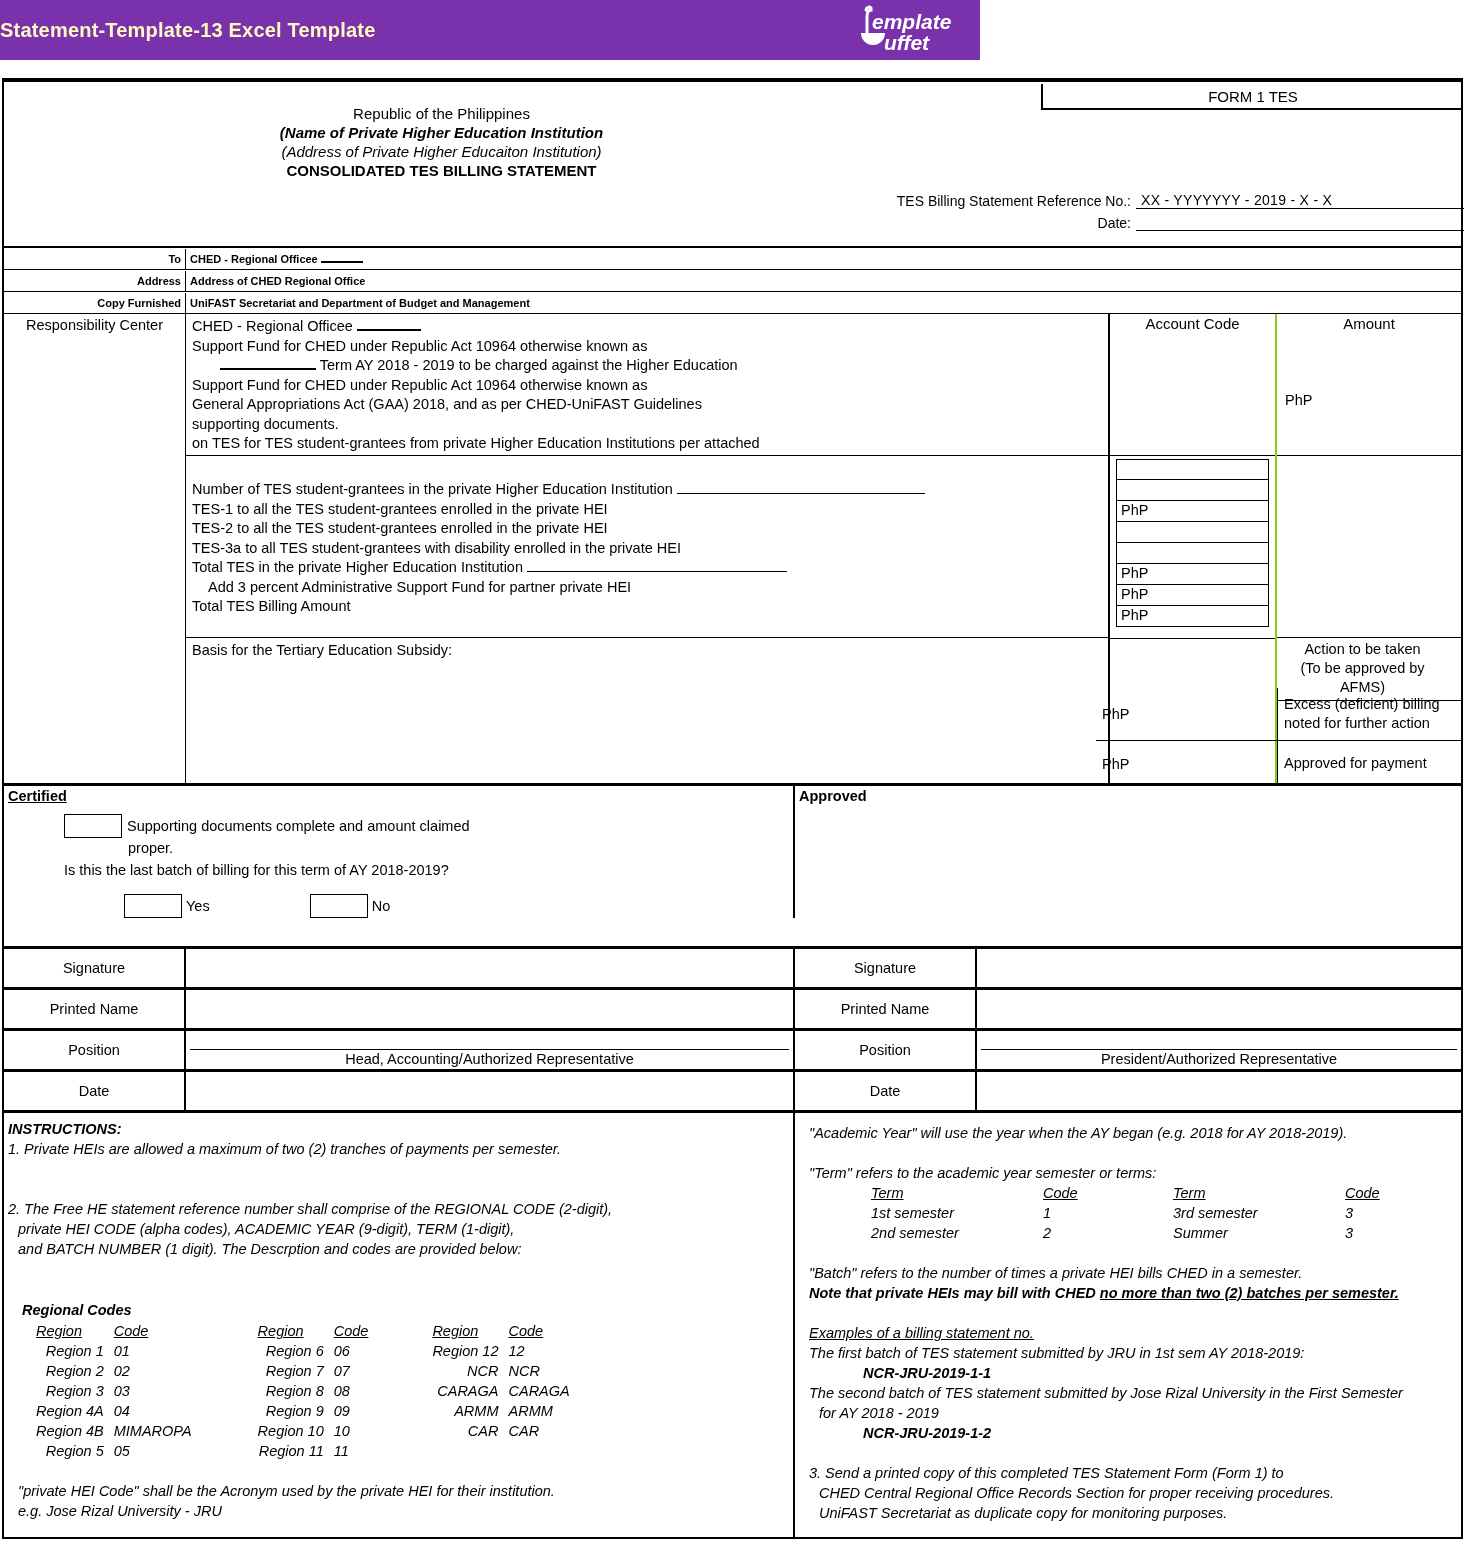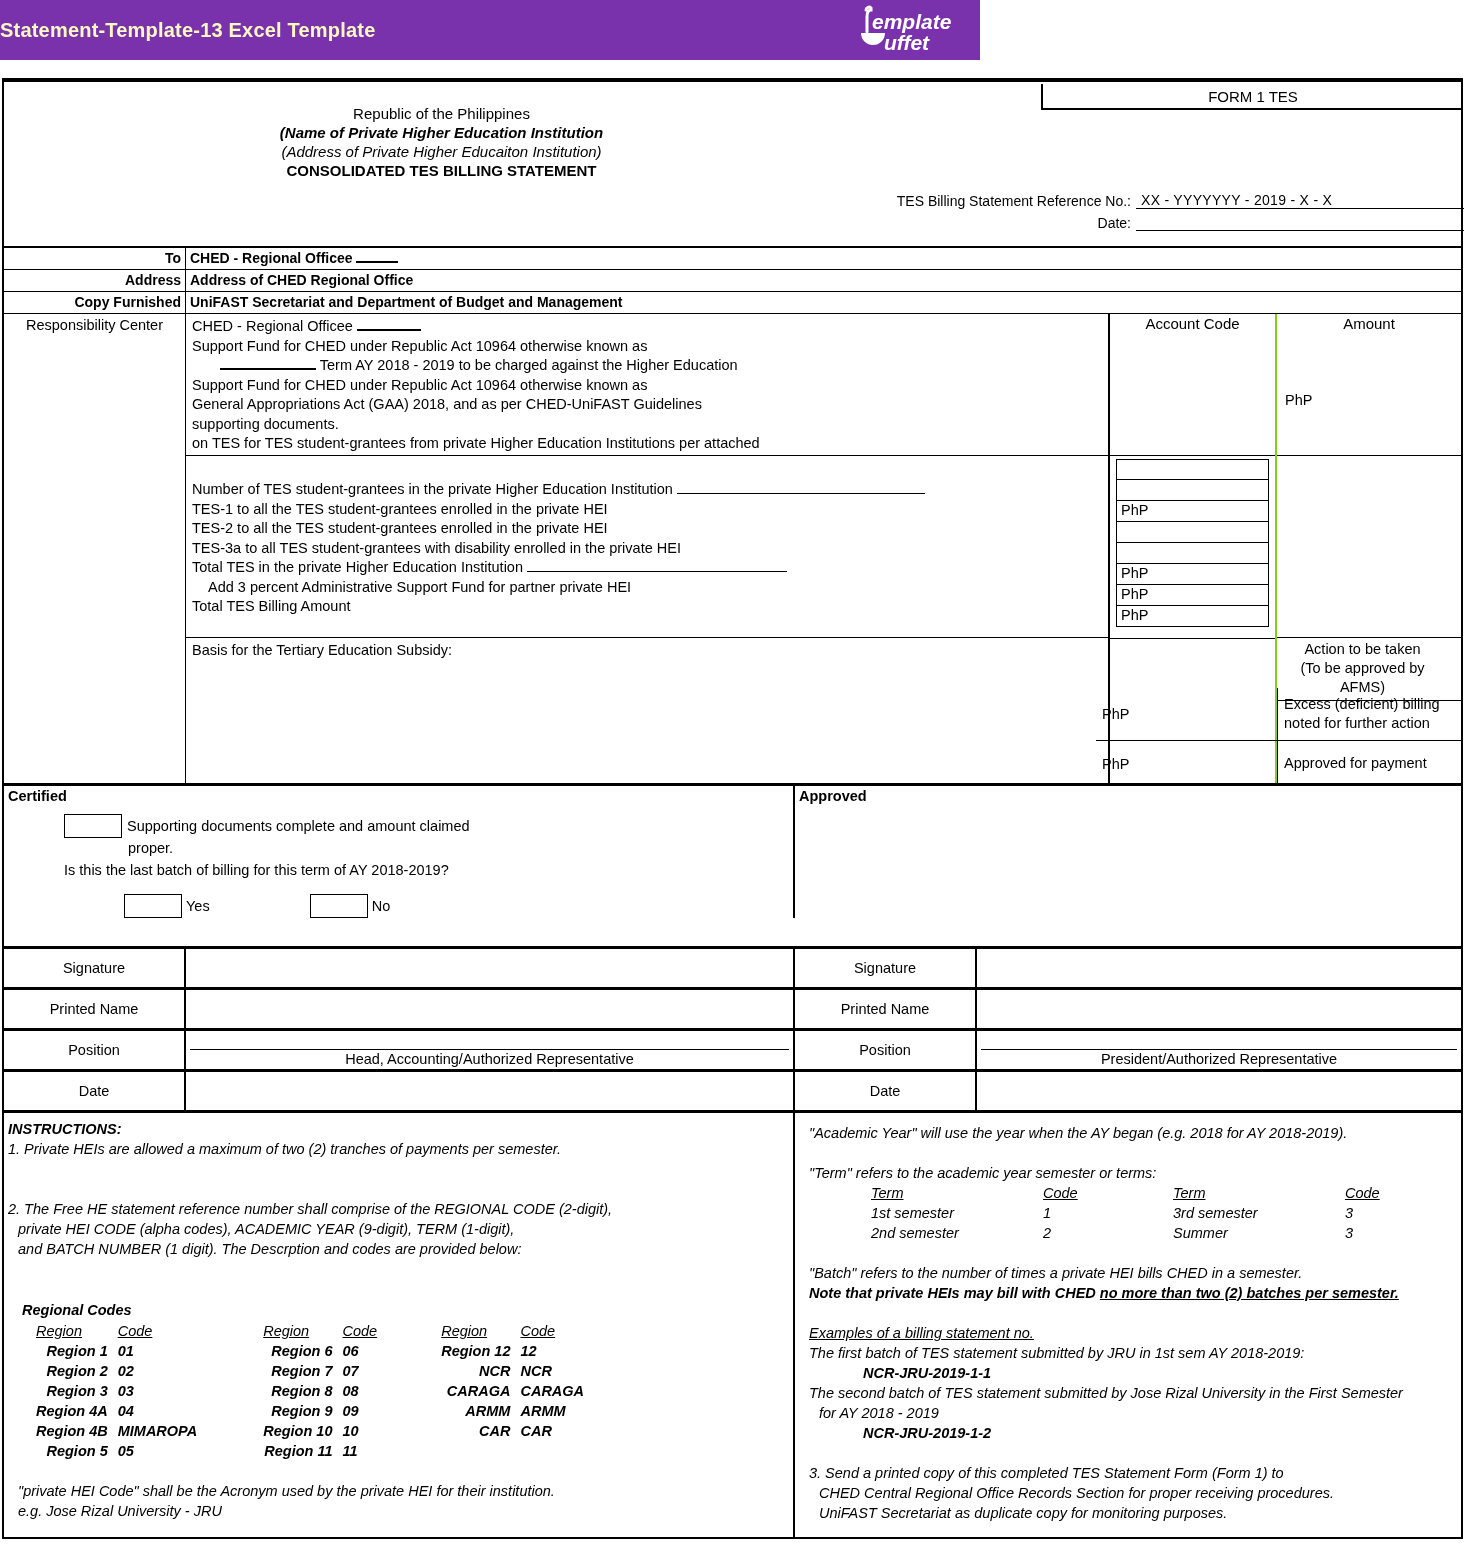--- a/index.html
+++ b/index.html
@@ -91,22 +91,23 @@
     line-height: 16px;
     padding-left: 5px;
     letter-spacing: 0.3px;
   }
 
   
   .tri-row {
     display: flex;
     height: 22px;
     border-bottom: 1.5px solid #000;
-    font-size: 14px;
+    font-size: 11px;
     font-weight: bold;
+    align-items: center;
   }
   .tri-lbl {
     width: 182px;
     text-align: right;
     padding-right: 4px;
     border-right: 1.5px solid #000;
     line-height: 20px;
   }
   .tri-val { flex: 1; padding-left: 4px; line-height: 20px; }
   .tri-val .blank { border-bottom: 2px solid #000; display:inline-block; width: 42px; }
@@ -152,21 +153,21 @@
     text-align: center; font-size: 14.5px; line-height: 19px;
     border-bottom: 1.5px solid #000;
     padding: 2px 13px 3px 0;
   }
   .action-row { display: flex; border-bottom: 1.5px solid #000; }
   .action-php { width: 182px; border-right: 1.5px solid #000; font-size: 14.5px; padding-left: 6px; display:flex; align-items:center; }
   .action-txt { flex: 1; font-size: 14.5px; padding-left: 6px; line-height: 19px; display:flex; align-items:center; }
 
   
   #cert-row { display: flex; border-bottom: 3px solid #000; }
-  #cert-col { width: 791px; border-right: 2px solid #000; position: relative; height: 132px; }
+  #cert-col { width: 791px; border-right: 2px solid #000; position: relative; height: 132px; text-decoration: underline; }
   #appr-col { flex: 1; position: relative; height: 160px; }
   .ca-title { font-weight: bold; font-size: 14.5px; padding: 2px 0 0 4px; }
   #cert-inner { position: absolute; left: 0; top: 28px; width: 100%; font-size: 14.5px; }
   .chk {
     display: inline-block;
     width: 58px; height: 24px;
     border: 1.5px solid #000;
     background: #fff;
     vertical-align: middle;
   }
@@ -200,21 +201,21 @@
   #instr-left { width: 791px; border-right: 2px solid #000; padding: 6px 0 0 4px; font-style: italic; font-size: 14.5px; }
   #instr-right { flex: 1; padding: 10px 0 0 14px; font-style: italic; font-size: 14.5px; }
   .i-ttl { font-weight: bold; font-style: italic; }
   .i-l { line-height: 20px; white-space: nowrap; }
   .spacer { height: 20px; }
 
   .reg-title { font-weight: bold; font-style: italic; padding-left: 14px; line-height: 22px; }
   .reg-tables { display: flex; padding-left: 28px; }
   .reg-tbl { font-style: italic; }
   .reg-tbl table { border-collapse: collapse; }
-  .reg-tbl td { font-style: italic; font-size: 14.5px; line-height: 20px; padding: 0 4px 0 0; white-space: nowrap; font-weight: bold; }
+  .reg-tbl td { font-style: italic; font-size: 14.5px; line-height: 20px; padding: 0 4px 0 0; white-space: nowrap; }
   .reg-tbl td.r { text-align: right; padding-right: 10px; }
   .reg-tbl th {
     font-style: italic; font-weight: normal; font-size: 14.5px; line-height: 20px;
     text-decoration: underline; text-align: left; padding: 0 10px 0 0;
   }
   .reg-tbl th.l { text-align: left; padding-right: 4px; }
   .gap1 { width: 62px; }
   .gap2 { width: 60px; }
 
   .term-tbl { padding-left: 62px; }

